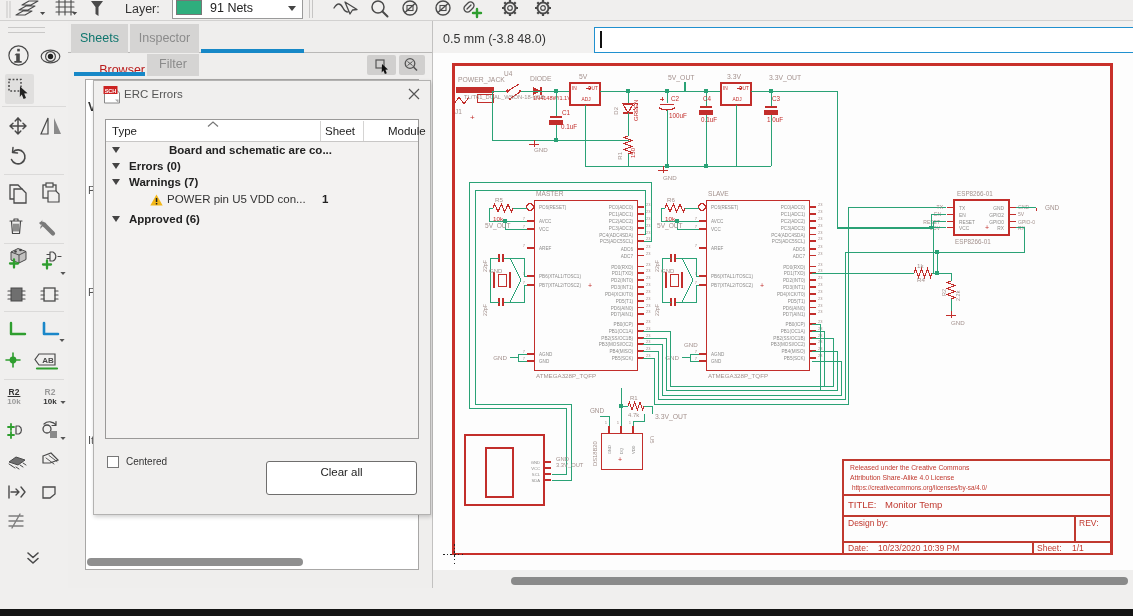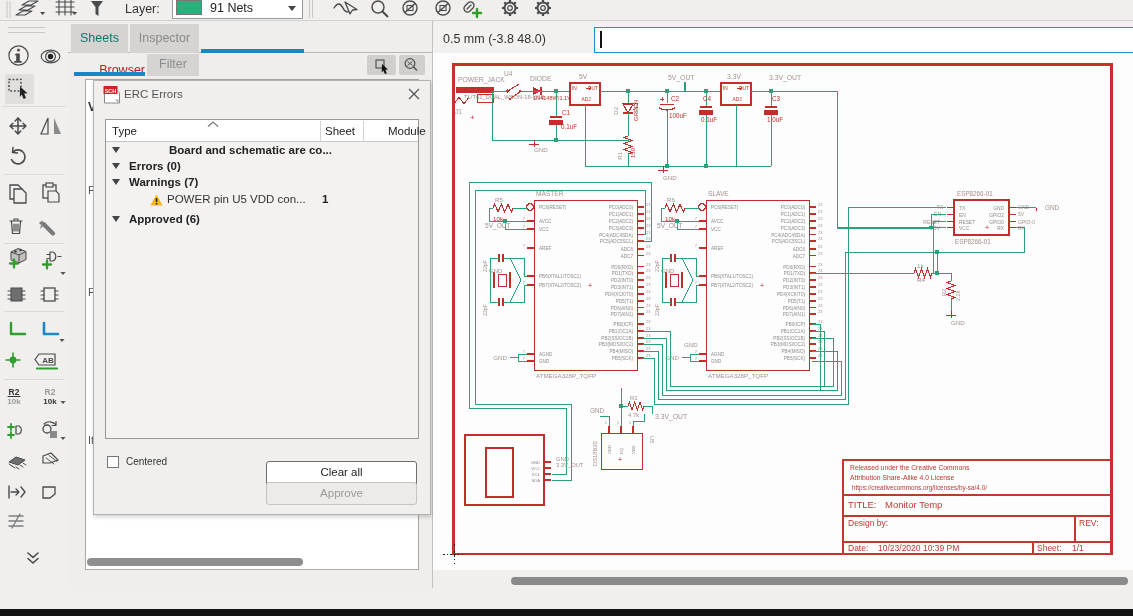--- a/index.html
+++ b/index.html
@@ -178,21 +178,20 @@
       <rect x="5.8" y="9" width="1.5" height="1.5" fill="#222"></rect>
     </svg>
 <div class="abs" style="left:167px;top:193px;font-size:11.5px;color:#333;">POWER pin U5 VDD con...</div>
 <div class="abs" style="left:322px;top:193px;font-size:11.5px;font-weight:bold;color:#222;">1</div>
 <div class="abs" style="left:112px;top:216px;width:0;height:0;border-left:4.5px solid transparent;border-right:4.5px solid transparent;border-top:6px solid #444;"></div>
 <div class="abs" style="left:129px;top:213px;font-size:11.5px;font-weight:bold;color:#222;">Approved (6)</div>
 
 <div class="abs" style="left:107px;top:456px;width:12px;height:12px;background:#fff;border:1px solid #777;"></div>
 <div class="abs" style="left:126px;top:456px;font-size:10px;color:#333;">Centered</div>
 <div class="abs" style="left:266px;top:450px;width:151px;height:34px;background:#fff;border:1px solid #6f6e6d;border-radius:3px;font-size:11.5px;color:#222;text-align:center;line-height:21px;margin-top:11px;">Clear all</div>
-<div class="abs" style="left:266px;top:482px;width:151px;height:23px;background:#ecebea;border:1px solid #c5c4c3;border-radius:3px;font-size:11.5px;color:#9b9a99;text-align:center;line-height:21px;">Approve</div>
 
 <div class="abs" style="left:433px;top:21px;width:700px;height:32px;background:#f2f1f0;"></div>
 <div class="abs" style="left:443px;top:32px;font-size:12.5px;color:#333;">0.5 mm (-3.8 48.0)</div>
 <div class="abs" style="left:594px;top:27px;width:539px;height:26px;background:#fff;border:1px solid #2090cf;border-right:none;"></div>
 <div class="abs" style="left:600px;top:31px;width:1.5px;height:17px;background:#111;"></div>
 <div class="abs" style="left:433px;top:53px;width:700px;height:517px;background:#fdfdfd;"></div>
 <svg class="abs" style="left:433px;top:53px" width="700" height="517" viewBox="433 53 700 517" shape-rendering="crispEdges" font-family="&quot;Liberation Sans&quot;, sans-serif">
 <rect x="453.5" y="64.5" width="658" height="489.5" fill="none" stroke="#c8302a" stroke-width="2.4"></rect>
 <rect x="843" y="460" width="268.5" height="94" fill="none" stroke="#c0392f" stroke-width="1.1"></rect>
 <line x1="843" y1="495" x2="1111.5" y2="495" stroke="#c0392f" stroke-width="1.1"></line>

